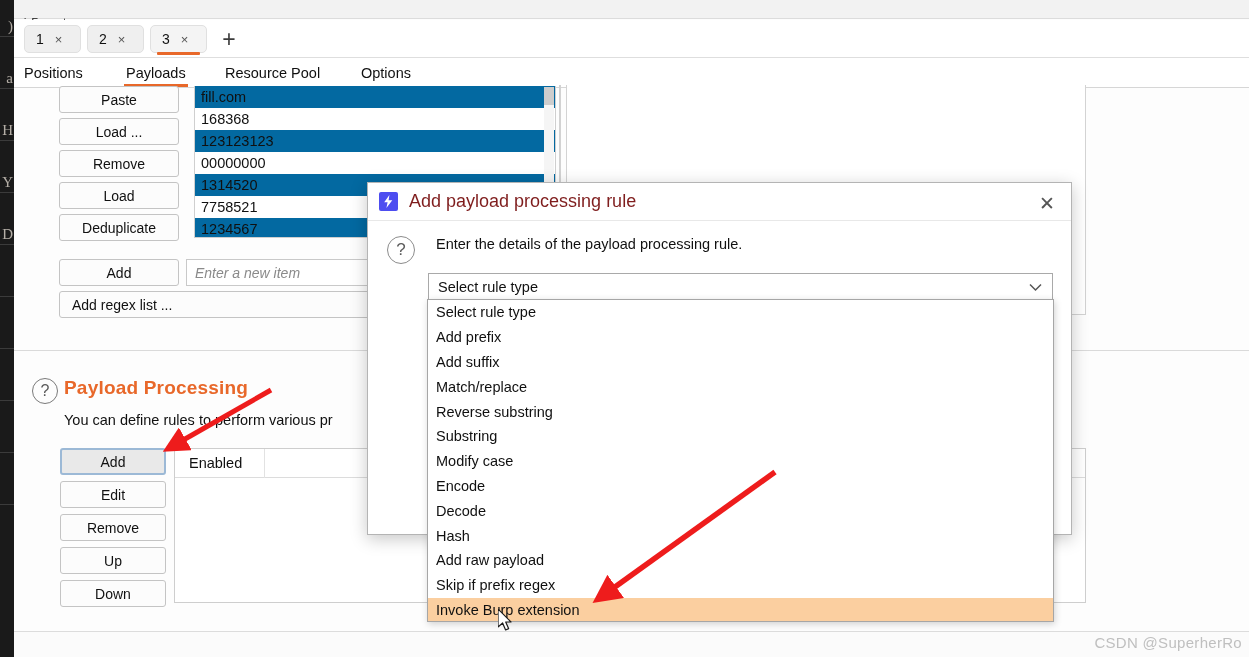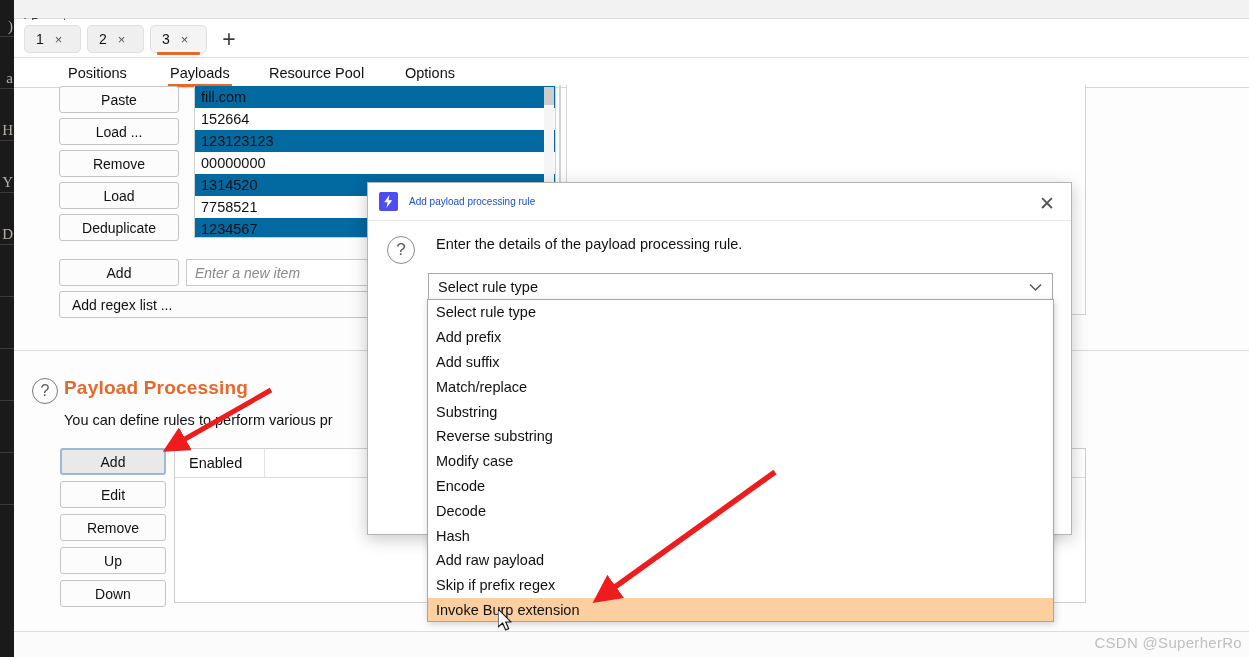--- a/index.html
+++ b/index.html
@@ -98,21 +98,20 @@
     background: #ffffff;
     border-bottom: 1px solid #d6d6d6;
   }
   .subtab {
     position: absolute; top: 0;
     height: 30px;
     display: flex; align-items: center;
     font-size: 14.5px; color: #101010;
     cursor: pointer;
     padding: 0 2px;
-    margin-left: 44px;
   }
   .subtab .uline {
     position: absolute; left: 0; right: 0; bottom: 1px;
     height: 3px; background: #e8682a;
   }
 
   
   .payload-panel {
     position: absolute; left: 14px; top: 89px;
     width: 1235px; height: 260px;
@@ -295,21 +294,21 @@
     padding-left: 11px;
   }
   .burp-icon {
     width: 19px; height: 19px;
     background: #4d4df0;
     border-radius: 2px;
     display: flex; align-items: center; justify-content: center;
     color: #ffffff; font-size: 13px; line-height: 1;
     margin-right: 11px;
   }
-  .dlg-title { font-size: 10px; color: #1d4ed8; }
+  .dlg-title { font-size: 18px; color: #7f1d1d; }
   .dlg-close {
     position: absolute; right: 14px; top: 10px;
     width: 20px; height: 20px;
     display: flex; align-items: center; justify-content: center;
     font-size: 19px; color: #555; font-weight: 300;
     cursor: pointer; line-height: 1;
   }
   .dlg-qmark {
     position: absolute; left: 19px; top: 53px;
     width: 28px; height: 28px;
@@ -451,21 +450,21 @@
     <div class="pl-btncol">
       <div class="pbtn">Paste</div>
       <div class="pbtn">Load ...</div>
       <div class="pbtn">Remove</div>
       <div class="pbtn">Load</div>
       <div class="pbtn">Deduplicate</div>
     </div>
 
     <div class="pl-list">
       <div class="pl-row alt">fill.com</div>
-      <div class="pl-row">152664</div>
+      <div class="pl-row">168368</div>
       <div class="pl-row alt">123123123</div>
       <div class="pl-row">00000000</div>
       <div class="pl-row alt">1314520</div>
       <div class="pl-row">7758521</div>
       <div class="pl-row alt">1234567</div>
 
       <div class="pl-scroll">
         <div class="thumb"></div>
       </div>
     </div>
@@ -525,22 +524,22 @@
         </svg>
       </span>
     </div>
   </div>
 
   <div class="dropdown">
     <div class="dd-item">Select rule type</div>
     <div class="dd-item">Add prefix</div>
     <div class="dd-item">Add suffix</div>
     <div class="dd-item">Match/replace</div>
+    <div class="dd-item">Reverse substring</div>
     <div class="dd-item">Substring</div>
-    <div class="dd-item">Reverse substring</div>
     <div class="dd-item">Modify case</div>
     <div class="dd-item">Encode</div>
     <div class="dd-item">Decode</div>
     <div class="dd-item">Hash</div>
     <div class="dd-item">Add raw payload</div>
     <div class="dd-item">Skip if prefix regex</div>
     <div class="dd-item selected">Invoke Burp extension</div>
   </div>
 
   <div class="arrow-layer">

